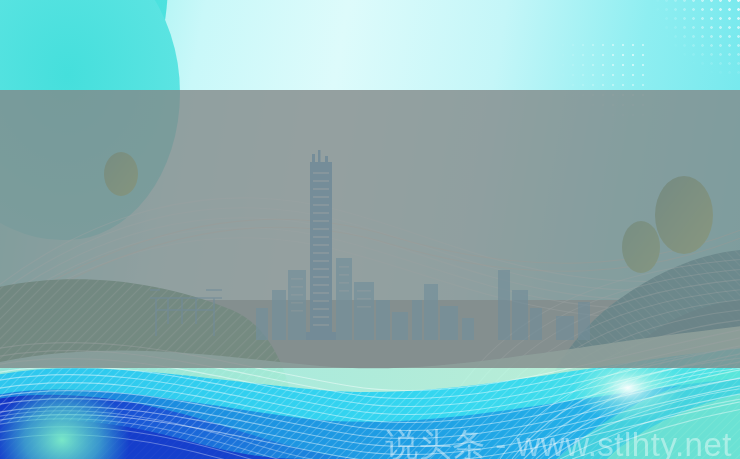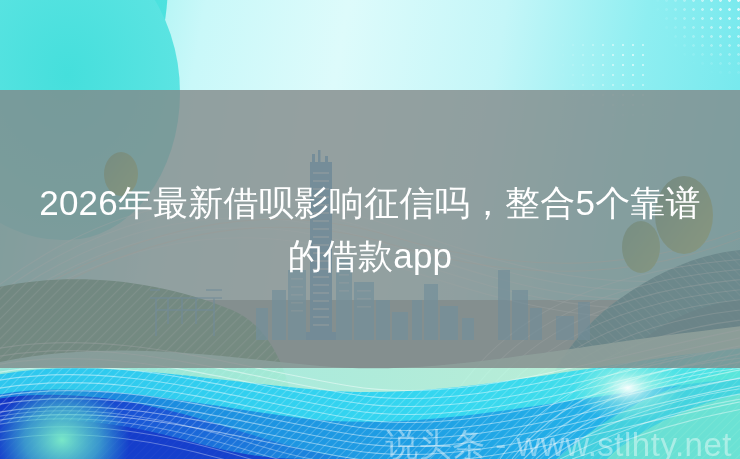--- a/index.html
+++ b/index.html
@@ -373,19 +373,16 @@
       </g>
 
       <ellipse cx="628" cy="238" rx="56" ry="34" fill="url(#gBurst)"></ellipse>
 
       <ellipse cx="62" cy="290" rx="68" ry="58" fill="url(#gGlow)"></ellipse>
     </svg>
   </div>
 
   <div class="wash"></div>
 
-  <div class="title-wrap">
-    <h1 class="title">2026年最新借呗影响征信吗，整合5个靠谱的借款app</h1>
-  </div>
 
   <div class="watermark">说头条 - www.stlhty.net</div>
 
 </div>
 
 </body></html>

